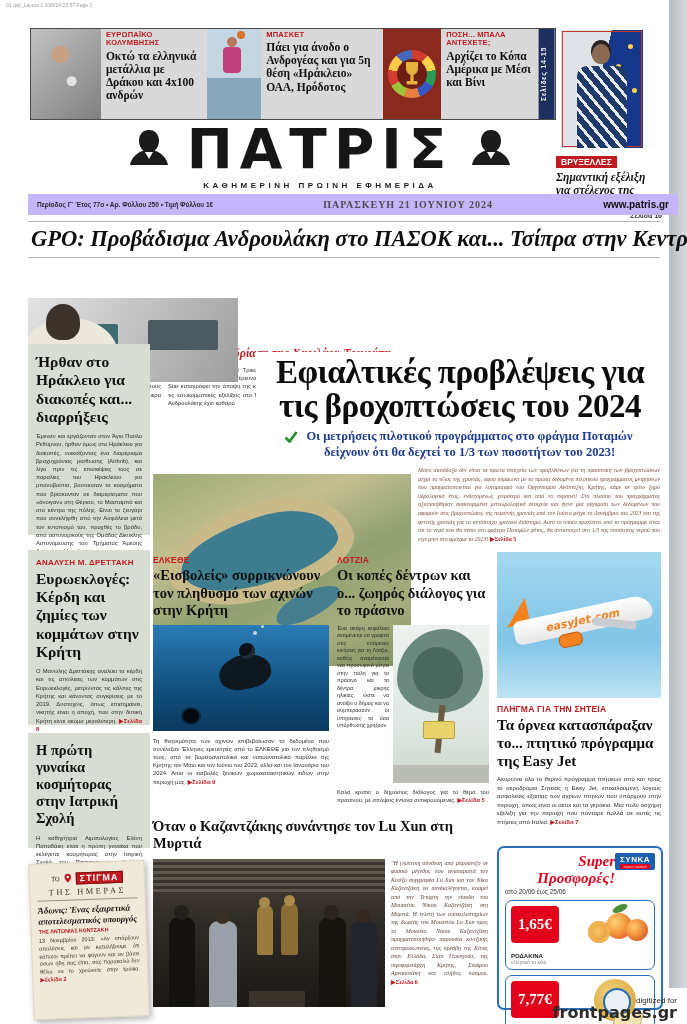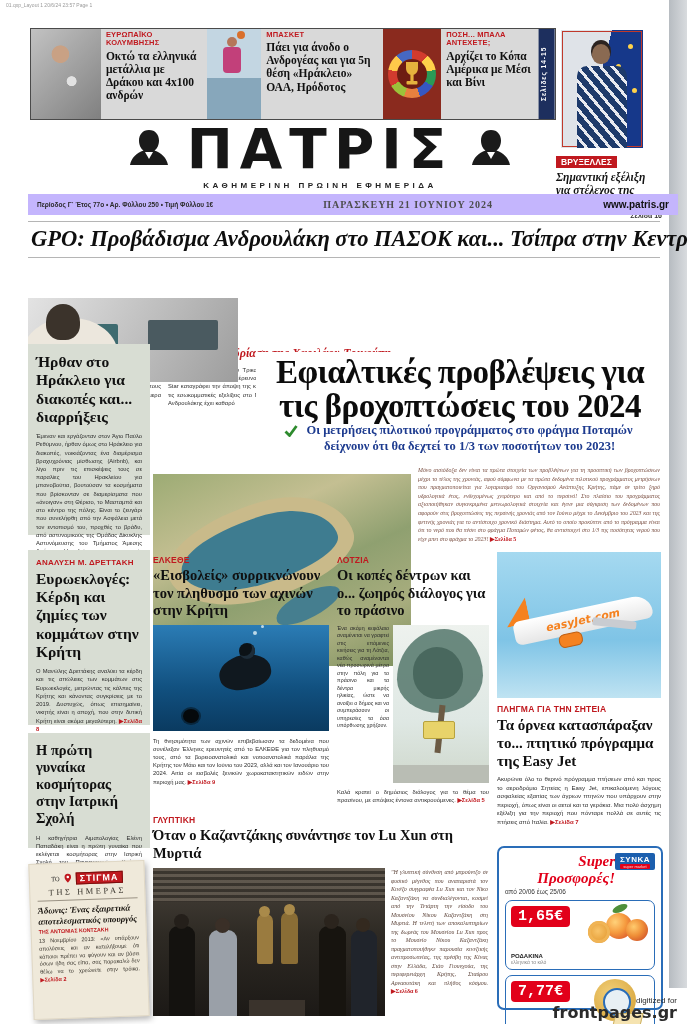--- a/index.html
+++ b/index.html
@@ -34,21 +34,21 @@
   .feat-h{font-family:"Liberation Serif",serif;font-weight:bold;font-size:33px;line-height:1.03;letter-spacing:-.5px;color:#0c0c0c;text-align:center;}
   .feat-bullet{font-family:"Liberation Serif",serif;font-weight:bold;font-size:12.5px;line-height:1.25;color:#1d3b8f;text-align:center;}
   .feat-body{font-family:"Liberation Serif",serif;font-style:italic;font-size:5.9px;line-height:1.46;color:#7a4f42;text-align:justify;}
   
   .col-h{font-family:"Liberation Serif",serif;font-weight:bold;font-size:14.5px;line-height:1.2;color:#101010;margin:2px 0 5px;}
   
   .note{background:#efe9da;box-shadow:2px 3px 6px rgba(0,0,0,.3);transform:rotate(-2deg);padding:8px 7px;border:1px solid #e0d8c6;}
   .stigma-box{background:#c0191f;color:#fff;font-weight:bold;font-size:9px;padding:0 3px;border:1px solid #79100f;letter-spacing:1px;}
   
   .ad{background:#fff;border:2px solid #2a6db8;border-radius:7px;padding:5px 6px;}
-  .price{background:#e2001a;color:#fff;font-weight:bold;font-size:15px;padding:2px 7px;border-radius:4px;display:inline-block;font-family:Liberation Mono, monospace;}
+  .price{background:#e2001a;color:#fff;font-weight:bold;font-size:15px;padding:10px 7px;border-radius:4px;display:inline-block;font-family:Liberation Serif, serif;}
   .prod{border:1.5px solid #2a6db8;border-radius:7px;position:relative;height:58px;margin-top:5px;padding:5px;}
   .scan-right{position:absolute;left:669px;top:0;width:18px;height:988px;background:linear-gradient(90deg,#b7bcc1,#d8dbde);}
 </style>
 </head>
 <body>
 
 <div class="page">
 
   <div class="print-line">01.qxp_Layout 1  20/6/24  23:57  Page 1</div>
   <div class="scan-right"></div>
@@ -152,21 +152,21 @@
     <p class="body-sm" style="margin:0;"><span>Η καθηγήτρια Αιματολογίας Ελένη Παπαδάκη είναι η πρώτη γυναίκα που εκλέγεται κοσμήτορας στην Ιατρική Σχολή του Πανεπιστημίου Κρήτης. Αναπληρωτής κοσμήτορας εξελέγη ο καθηγητής Γιώργος Χαμηλός.</span> <span class="pref">▶Σελίδα 7</span></p>
   </div>
 
   <div class="abs photo" style="left:153px;top:356px;width:258px;height:192px;background:linear-gradient(155deg,#9cab74 0%,#c4bf92 30%,#8fa070 55%,#a8ad7e 78%,#7d905e 100%);">
     <div style="position:absolute;left:12px;top:30px;width:190px;height:95px;background:#c9ba8a;border-radius:58% 42% 52% 48%/48% 58% 42% 52%;transform:rotate(-16deg);"></div>
     <div style="position:absolute;left:26px;top:44px;width:160px;height:66px;background:#3e7c90;border-radius:60% 40% 55% 45%/50% 60% 40% 50%;transform:rotate(-16deg);"></div>
     <div style="position:absolute;left:120px;top:118px;width:70px;height:26px;background:#457e8f;border-radius:50% 50% 60% 40%/60% 45% 55% 40%;transform:rotate(-24deg);"></div>
   </div>
   <div class="abs" style="left:256px;top:352px;width:404px;background:#fff;padding:3px 2px 4px;">
     <div class="feat-h">Εφιαλτικές προβλέψεις για τις βροχοπτώσεις του 2024</div>
-    <div style="display:flex;align-items:flex-start;justify-content:center;gap:5px;padding:0 26px;">
+    <div style="display:flex;align-items:flex-start;justify-content:center;gap:5px;margin-top:6px;padding:0 26px;">
       <svg width="14" height="12" viewBox="0 0 14 12" style="flex:none;margin-top:2px;">
         <path d="M1.5 6.5l4 4L12.5 1" stroke="#2e8b2e" stroke-width="2.8" fill="none"></path>
       </svg>
       <div class="feat-bullet">Οι μετρήσεις πιλοτικού προγράμματος στο φράγμα Ποταμών δείχνουν ότι θα δεχτεί το 1/3 των ποσοτήτων του 2023!</div>
     </div>
   </div>
   <p class="abs feat-body" style="left:418px;top:466px;width:242px;height:82px;margin:0;overflow:hidden;"><span>Μόνο αισιόδοξα δεν είναι τα πρώτα στοιχεία των προβλέψεων για τη προοπτική των βροχοπτώσεων μέχρι το τέλος της χρονιάς, αφού σύμφωνα με τα πρώτα δεδομένα πιλοτικού προγράμματος μετρήσεων που πραγματοποιείται για λογαριασμό του Οργανισμού Ανάπτυξης Κρήτης, πάμε σε τρίτο ξηρό υδρολογικά έτος, ενδεχομένως χειρότερο και από το περσινό! Στο πλαίσιο του προγράμματος αξιοποιήθηκαν συγκεκριμένα μετεωρολογικά στοιχεία και έγινε μια σύγκριση των δεδομένων που αφορούν στις βροχοπτώσεις της περσινής χρονιάς από τον Ιούνιο μέχρι το Δεκέμβριο του 2023 και της φετινής χρονιάς για το αντίστοιχο χρονικό διάστημα. Αυτό το οποίο προκύπτει από το πρόγραμμα είναι ότι το νερό που θα πέσει στο φράγμα Ποταμών φέτος, θα αντιστοιχεί στο 1/3 της ποσότητας νερού που είχε μπει στο φράγμα το 2023!</span> <span class="pref">▶Σελίδα 5</span></p>
 
   <div class="abs" style="left:153px;top:556px;width:176px;">
     <div class="kicker" style="font-size:8.5px;">ΕΛΚΕΘΕ</div>
@@ -222,21 +222,20 @@
       </svg>
       <span class="stigma-box">ΣΤΙΓΜΑ</span>
     </div>
     <div class="serif" style="text-align:center;font-size:8.5px;letter-spacing:2.5px;border-bottom:1px solid #9a9284;padding-bottom:3px;margin-top:2px;color:#3a362e;">ΤΗΣ ΗΜΕΡΑΣ</div>
     <div class="serif" style="font-style:italic;font-weight:bold;font-size:8.8px;line-height:1.2;margin-top:4px;color:#17130e;">Άδωνις: Ένας εξαιρετικά αποτελεσματικός υπουργός</div>
     <div style="color:#c0191f;font-weight:bold;font-size:5.3px;margin-top:2px;">ΤΗΣ ΑΝΤΩΝΙΑΣ ΚΟΝΤΖΑΚΗ</div>
     <p class="body-sm" style="margin:3px 0 0;font-size:5.5px;color:#3a362e;"><span>13 Νοεμβρίου 2013: «Αν υπάρξουν απολύσεις και αν καταλήξουμε ότι κάποιοι πρέπει να φύγουν και αν βάσει όσων ήδη σας είπα, σας παρακαλώ δεν θέλω να το χρεώνετε στην τρόικα.</span> <span class="pref">▶Σελίδα 2</span></p>
   </div>
 
   <div class="abs" style="left:153px;top:816px;width:337px;">
-    <div class="kicker" style="font-size:8.5px;">ΓΛΥΠΤΙΚΗ</div>
     <div class="col-h" style="font-size:14.5px;margin-bottom:6px;">Όταν ο Καζαντζάκης συνάντησε τον Lu Xun στη Μυρτιά</div>
     <div style="display:flex;gap:6px;">
       <div class="photo" style="width:232px;height:148px;background:linear-gradient(180deg,#4a443c 0%,#2e2a24 45%,#1c1916 100%);">
         <div style="position:absolute;left:0;top:0;width:100%;height:34px;background:repeating-linear-gradient(180deg,#6b6257 0 3px,#35302a 3px 6px);opacity:.7;"></div>
         <div style="position:absolute;left:104px;top:46px;width:16px;height:50px;background:#9a7b3f;border-radius:7px 7px 2px 2px;"></div>
         <div style="position:absolute;left:106px;top:38px;width:11px;height:11px;border-radius:50%;background:#a98a4a;"></div>
         <div style="position:absolute;left:128px;top:44px;width:17px;height:52px;background:#8a6d35;border-radius:7px 7px 2px 2px;"></div>
         <div style="position:absolute;left:131px;top:36px;width:11px;height:11px;border-radius:50%;background:#a98a4a;"></div>
         <div style="position:absolute;left:16px;top:58px;width:26px;height:90px;background:#14120f;border-radius:9px 9px 0 0;"></div>
         <div style="position:absolute;left:21px;top:46px;width:15px;height:15px;border-radius:50%;background:#241f1a;"></div>

